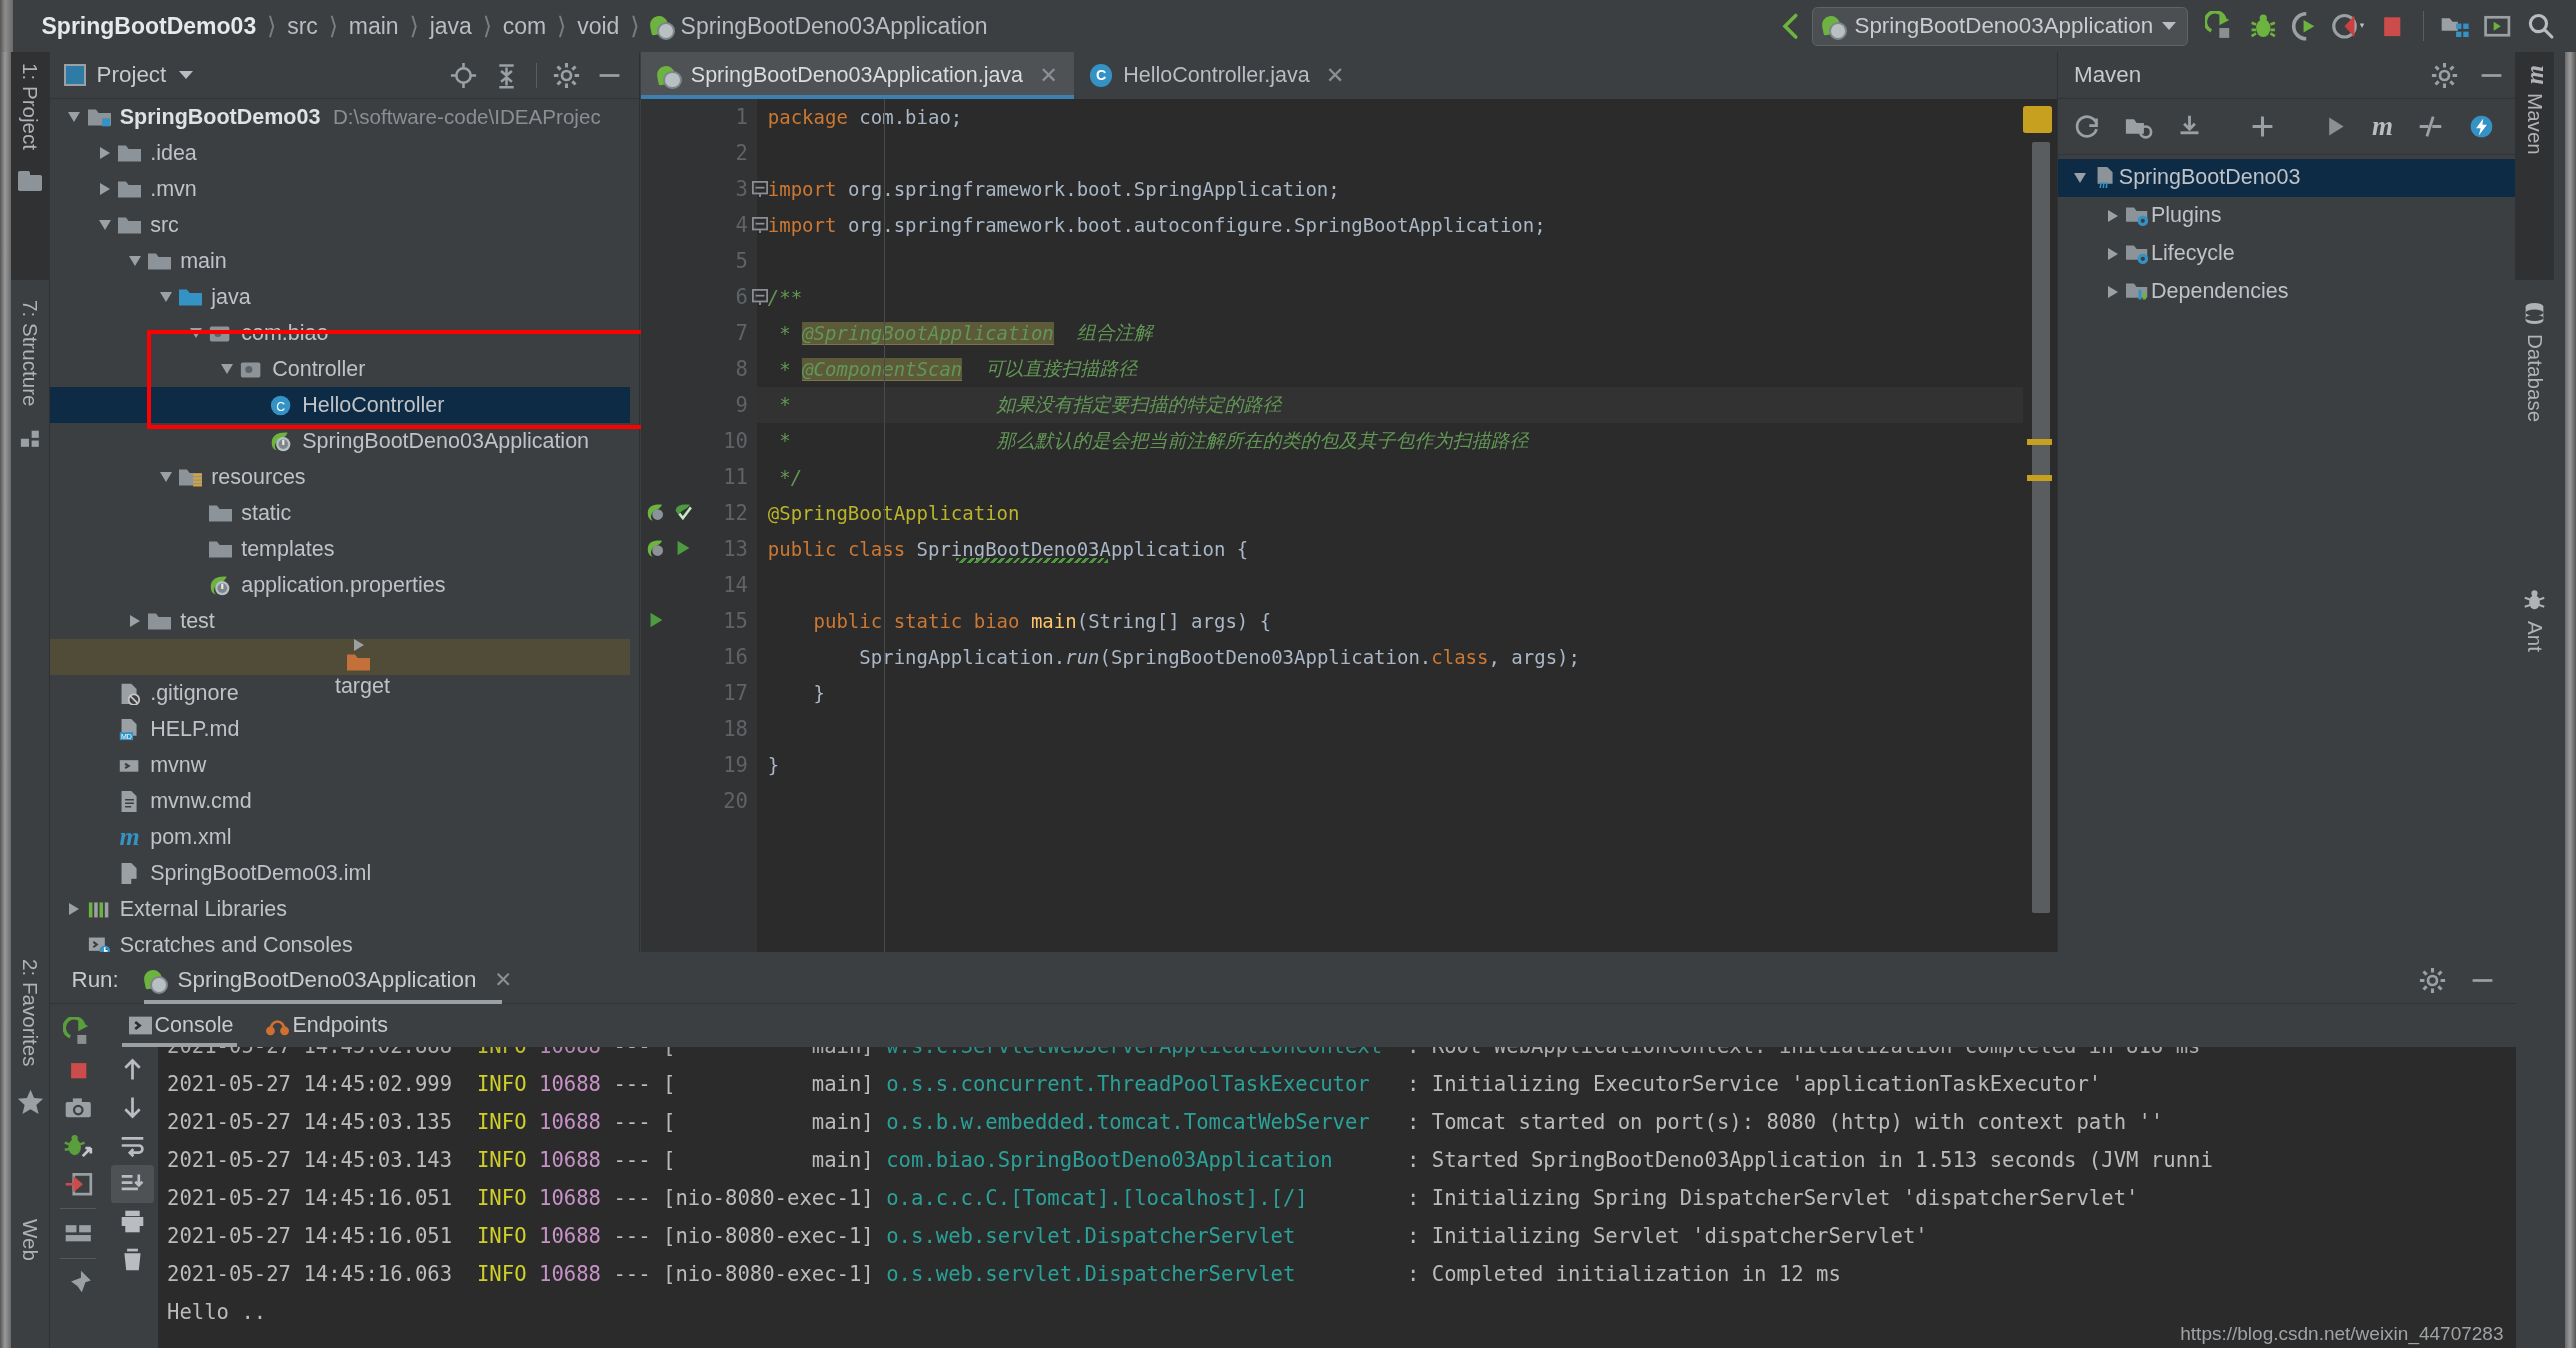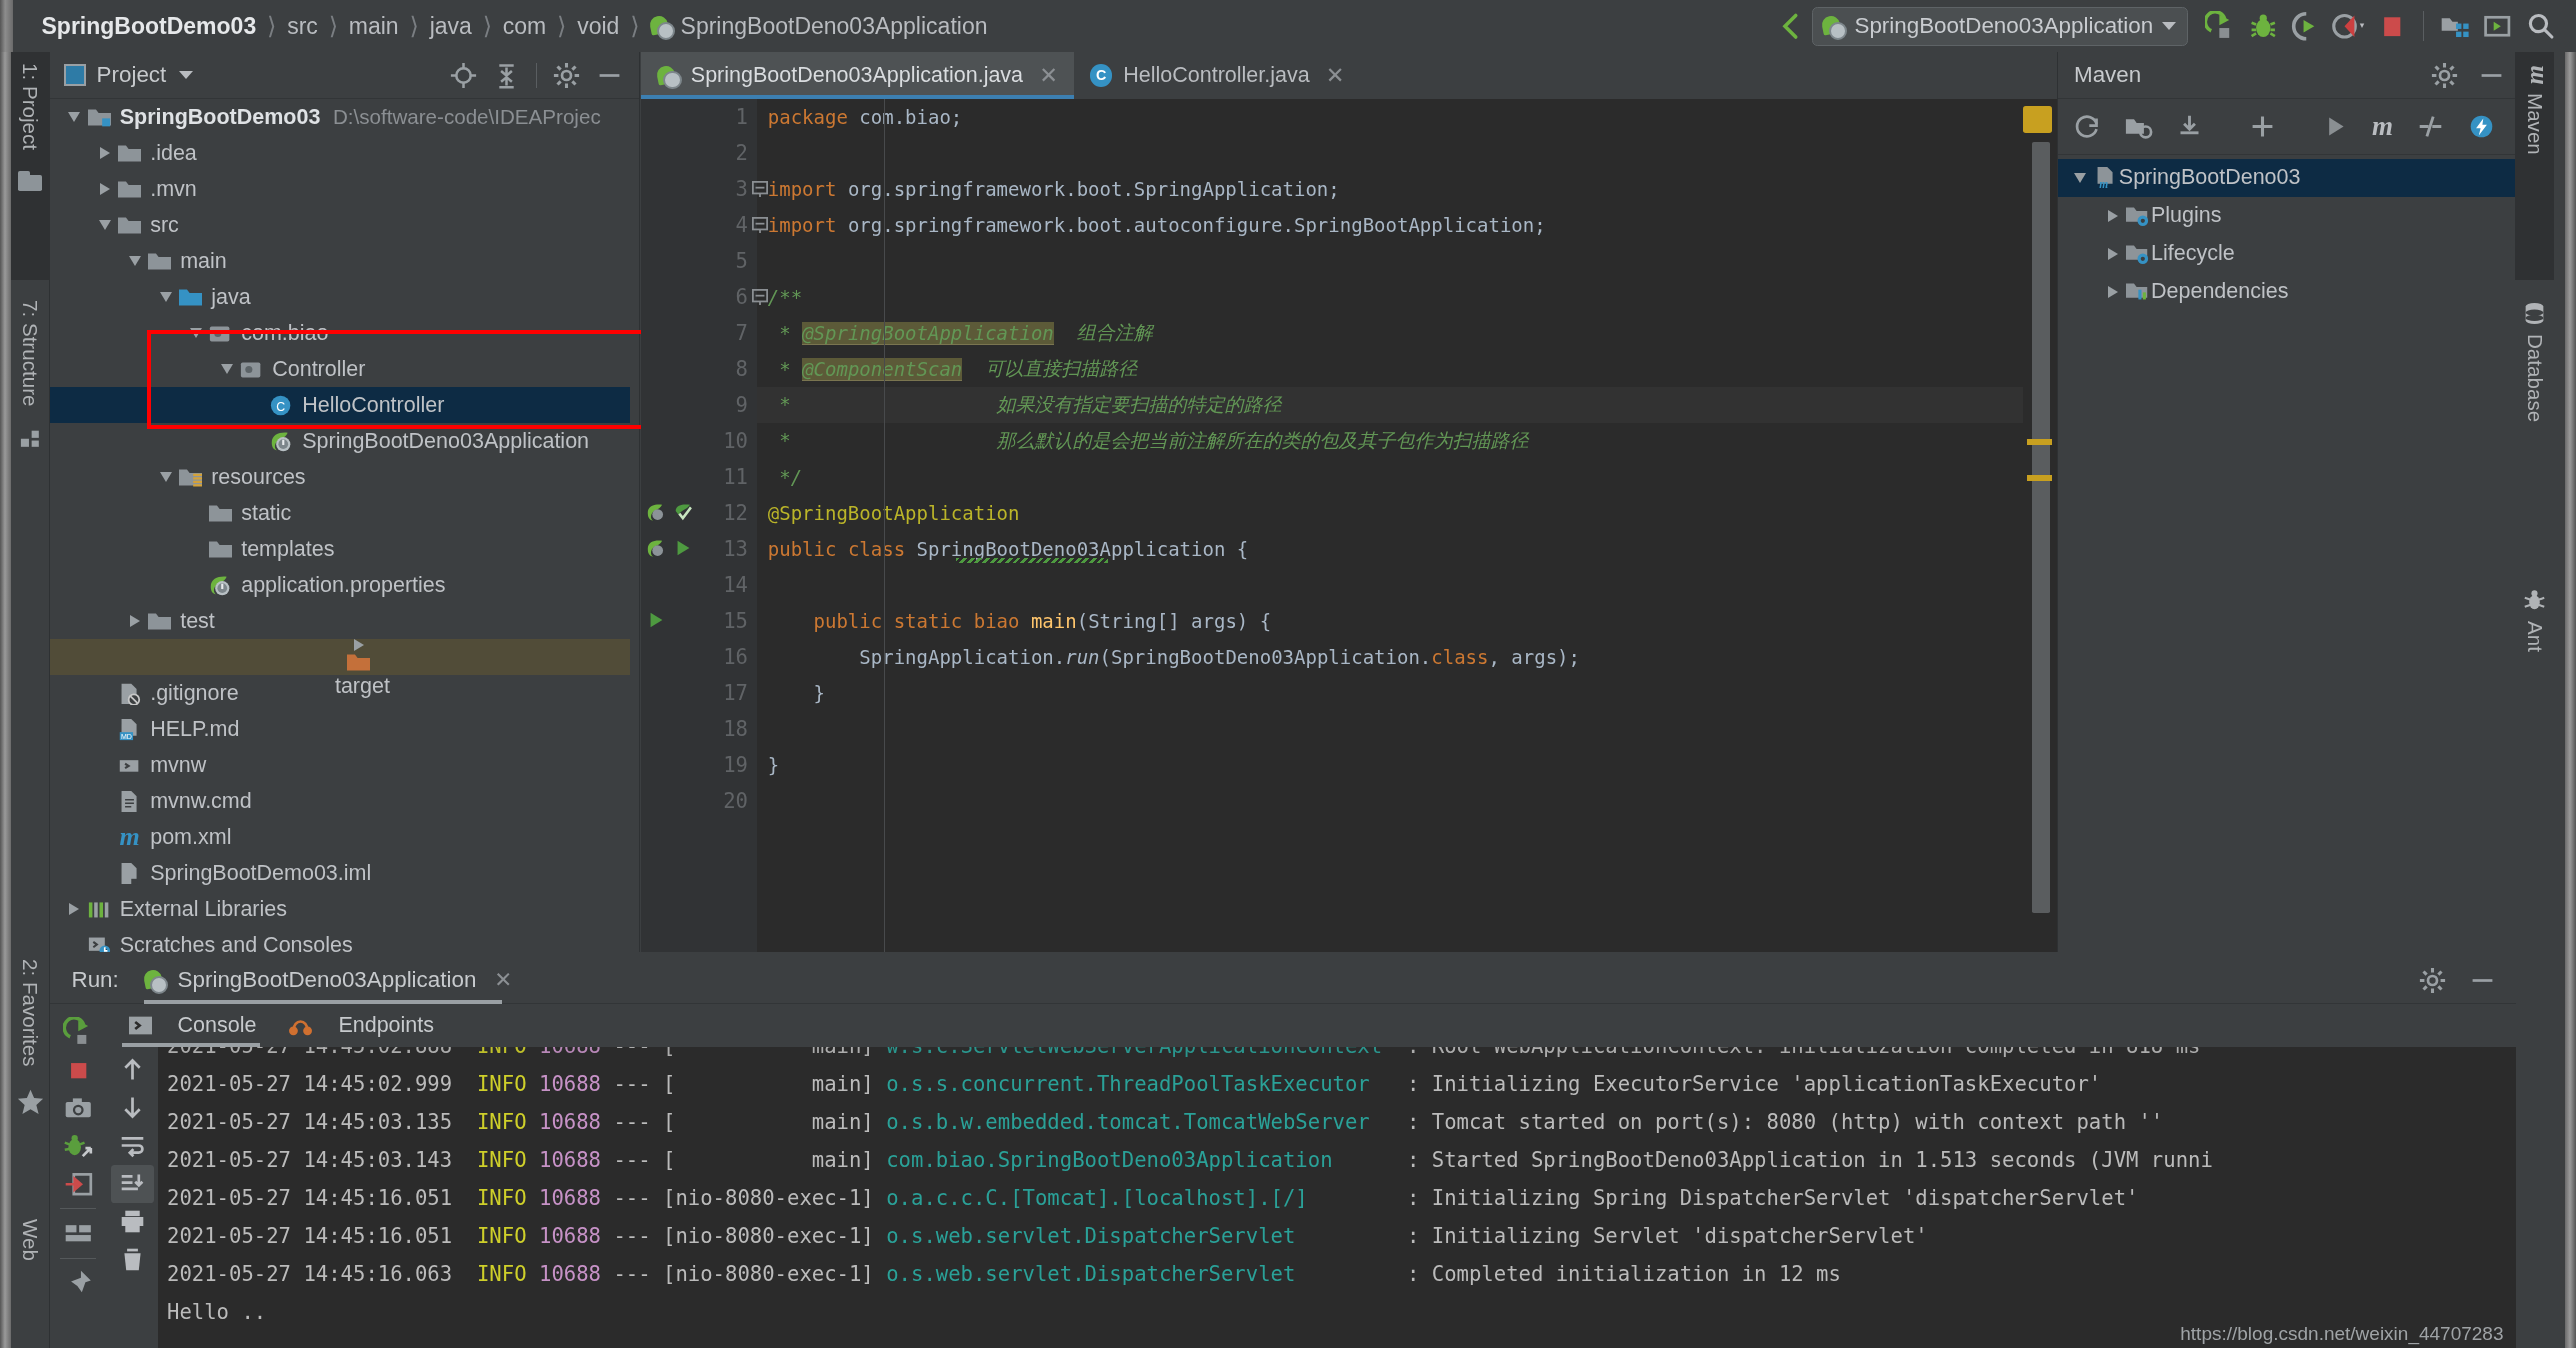--- a/index.html
+++ b/index.html
@@ -156,21 +156,21 @@
   .run-tab::after { content:""; position:absolute; left:0; right:23px; bottom:0; height:3.6px; background:#9aa0a4; }
   .run-head .acts { margin-left:auto; display:flex; gap:23px; padding-right:20px; }
 
   .run-body { position:absolute; left:0; top:47px; right:0; bottom:0; display:flex; }
   .run-lefttools { width:56px; background:#3c3f41; display:flex; flex-direction:column; align-items:center; gap:0; padding-top:9px; }
   .rt-ic { height:38px; display:flex; align-items:center; justify-content:center; width:56px; }
   .rt-divider { width:36px;height:0.9px;background:#55595b;margin:5.4px 0; }
 
   .console-col { flex:1; position:relative; }
   .console-tabs { height:43px; display:flex; align-items:center; gap:32px; padding-left:21.5px; }
-  .ctab { display:flex; align-items:center; gap:25px; font-size:21.5px; color:#c7cacd; height:43px; position:relative; }
+  .ctab { display:flex; align-items:center; gap:2px; font-size:21.5px; color:#c7cacd; height:43px; position:relative; }
   .ctab.active::after { content:""; position:absolute; left:-5.4px; right:-3.6px; bottom:0; height:3.6px; background:#9aa0a4; }
   .console-inner { position:absolute; left:0; top:43px; right:0; bottom:0; display:flex; }
   .console-tools { width:52px; display:flex; flex-direction:column; align-items:center; padding-top:3.6px; }
   .ct-ic { height:38px; width:43px; display:flex; align-items:center; justify-content:center; }
   .ct-ic.act { background:#4e5254; border-radius:3.6px; }
   .console-text { flex:1; background:#2b2b2b; position:relative; overflow:hidden;
     font-family:"DejaVu Sans Mono", monospace; font-size:20.6px; padding-left:9px; }
   .logline { height:38px; display:flex; align-items:center; white-space:pre; color:#bbbbbb; }
   .lg-ts { color:#bbbbbb; } .lg-info { color:#cfd02a; } .lg-pid { color:#c792c7; }
   .lg-dash { color:#bbbbbb; } .lg-thread { color:#bbbbbb; }

